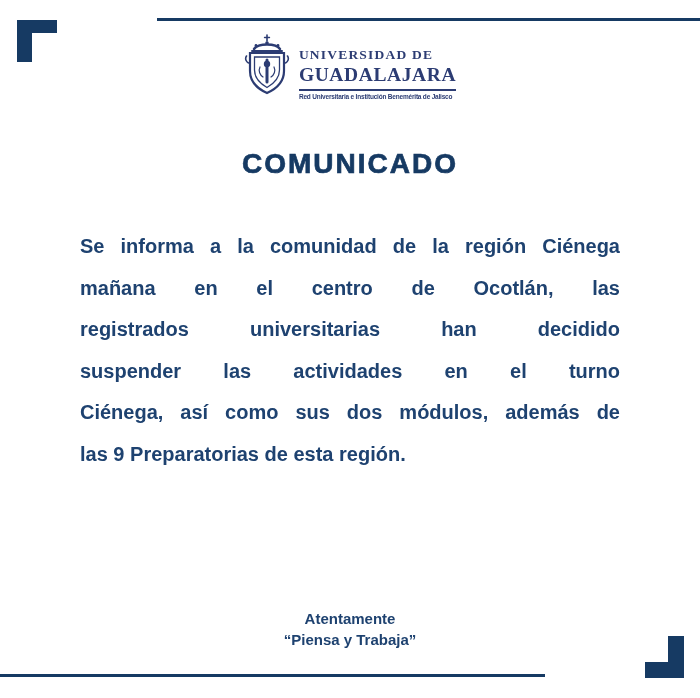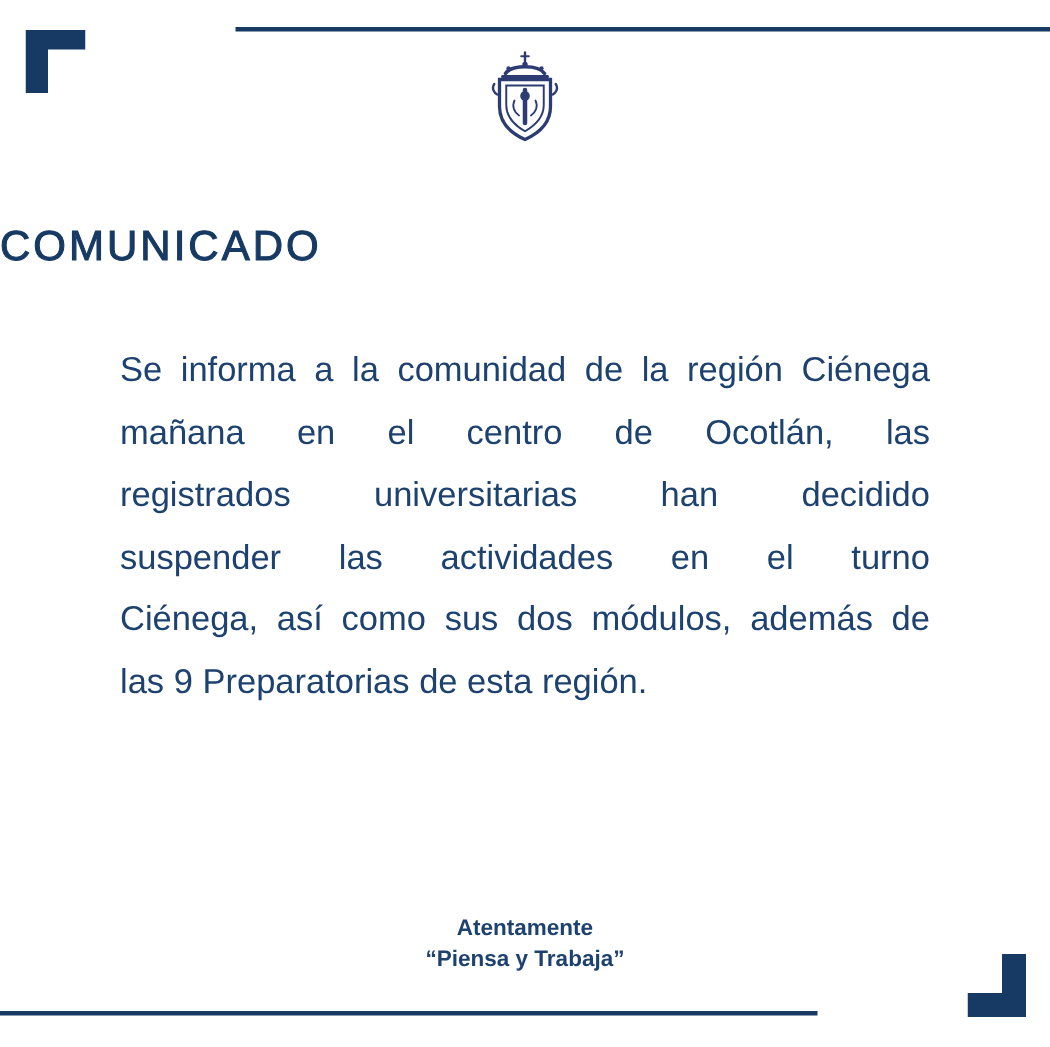--- a/index.html
+++ b/index.html
@@ -21,27 +21,27 @@
   .br-bracket{position:absolute;left:645px;top:636px;}
   
   .logo{position:absolute;top:34px;left:0;right:0;display:flex;justify-content:center;align-items:flex-start;gap:9px;}
   .logo-text{margin-top:13px;color:var(--logo-navy);}
   .logo-line1{font-family:"Liberation Serif",serif;font-weight:700;font-size:13.5px;letter-spacing:1.2px;white-space:nowrap;}
   .logo-line2{font-family:"Liberation Serif",serif;font-weight:700;font-size:19.5px;letter-spacing:0.6px;margin-top:1px;white-space:nowrap;}
   .logo-rule{height:2px;background:var(--logo-navy);margin:3px 0 2px 0;}
   .logo-tagline{font-size:6.5px;font-weight:700;letter-spacing:-0.2px;white-space:nowrap;}
   
   .heading{
-    position:absolute;top:148px;left:0;right:0;text-align:left;
-    font-size:28px;font-weight:400;letter-spacing:2px;color:var(--navy);
+    position:absolute;top:148px;left:0;right:0;text-align:center;
+    font-size:28px;font-weight:700;letter-spacing:2px;color:var(--navy);
     -webkit-text-stroke:0.7px var(--navy);
   }
   
   .body-block{position:absolute;left:80px;top:226px;width:540px;color:var(--body-text);
-    font-size:23px;font-weight:400;}
+    font-size:20px;font-weight:700;}
   .jline{line-height:41.5px;height:41.5px;text-align:justify;text-align-last:justify;}
   .jline.last{text-align-last:left;}
   
   .footer{position:absolute;top:608px;left:0;right:0;text-align:center;color:var(--body-text);
     font-size:15px;font-weight:700;line-height:21px;}
 </style>
 </head>
 <body>
 
 <div class="page">
@@ -66,20 +66,26 @@
         <path d="M10 15 C14 9 32 9 36 15" stroke-width="2.4"></path>
         <path d="M8 17 H38" stroke-width="2"></path>
         <path d="M6 19 H40 V37 C40 48 33 54.5 23 59 C13 54.5 6 48 6 37 Z" stroke-width="2.2"></path>
         <path d="M10.5 23 H35.5 V36 C35.5 44.5 30 49.5 23 53.5 C16 49.5 10.5 44.5 10.5 36 Z" stroke-width="1.3"></path>
         <path d="M23 26 V48" stroke-width="3"></path>
         <circle cx="23" cy="30" r="3.2" fill="var(--logo-navy,#2c3c73)" stroke="none"></circle>
         <path d="M16 33 c-2 4 0 8 3 10 M30 33 c2 4 0 8 -3 10" stroke-width="1.2"></path>
         <path d="M2.5 22 c-2 3 0 6 2 7 M43.5 22 c2 3 0 6 -2 7" stroke-width="1.6"></path>
       </g>
     </svg>
+    <div class="logo-text">
+      <div class="logo-line1">UNIVERSIDAD DE</div>
+      <div class="logo-line2">GUADALAJARA</div>
+      <div class="logo-rule"></div>
+      <div class="logo-tagline">Red Universitaria e Institución Benemérita de Jalisco</div>
+    </div>
   </div>
 
   <div class="heading">COMUNICADO</div>
 
   <div class="body-block">
     <div class="jline">Se informa a la comunidad de la región Ciénega</div>
     <div class="jline">mañana en el centro de Ocotlán, las</div>
     <div class="jline">registrados universitarias han decidido</div>
     <div class="jline">suspender las actividades en el turno</div>
     <div class="jline">Ciénega, así como sus dos módulos, además de</div>

